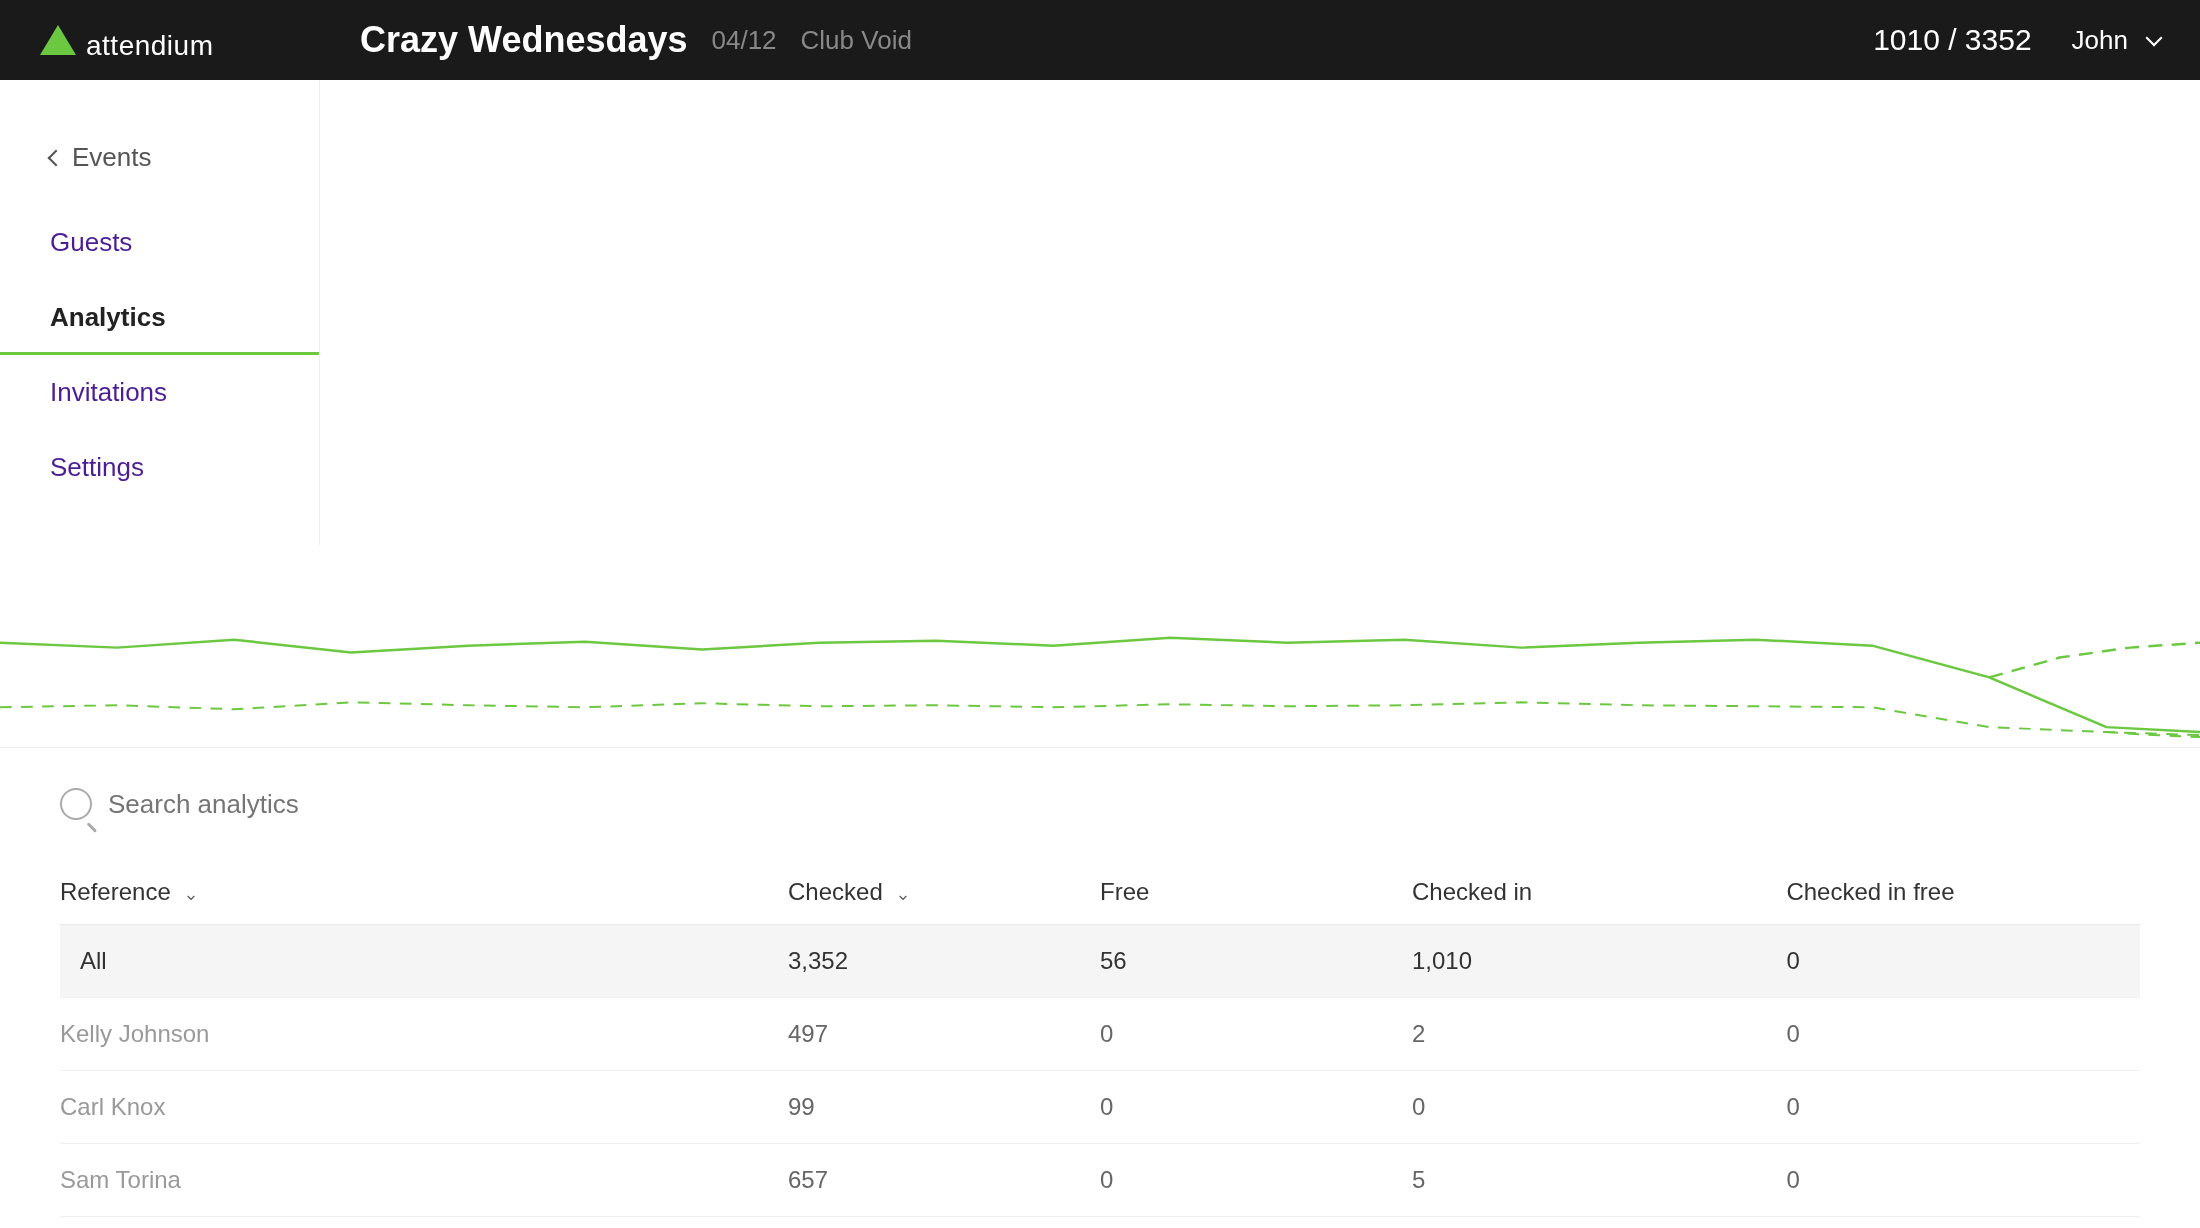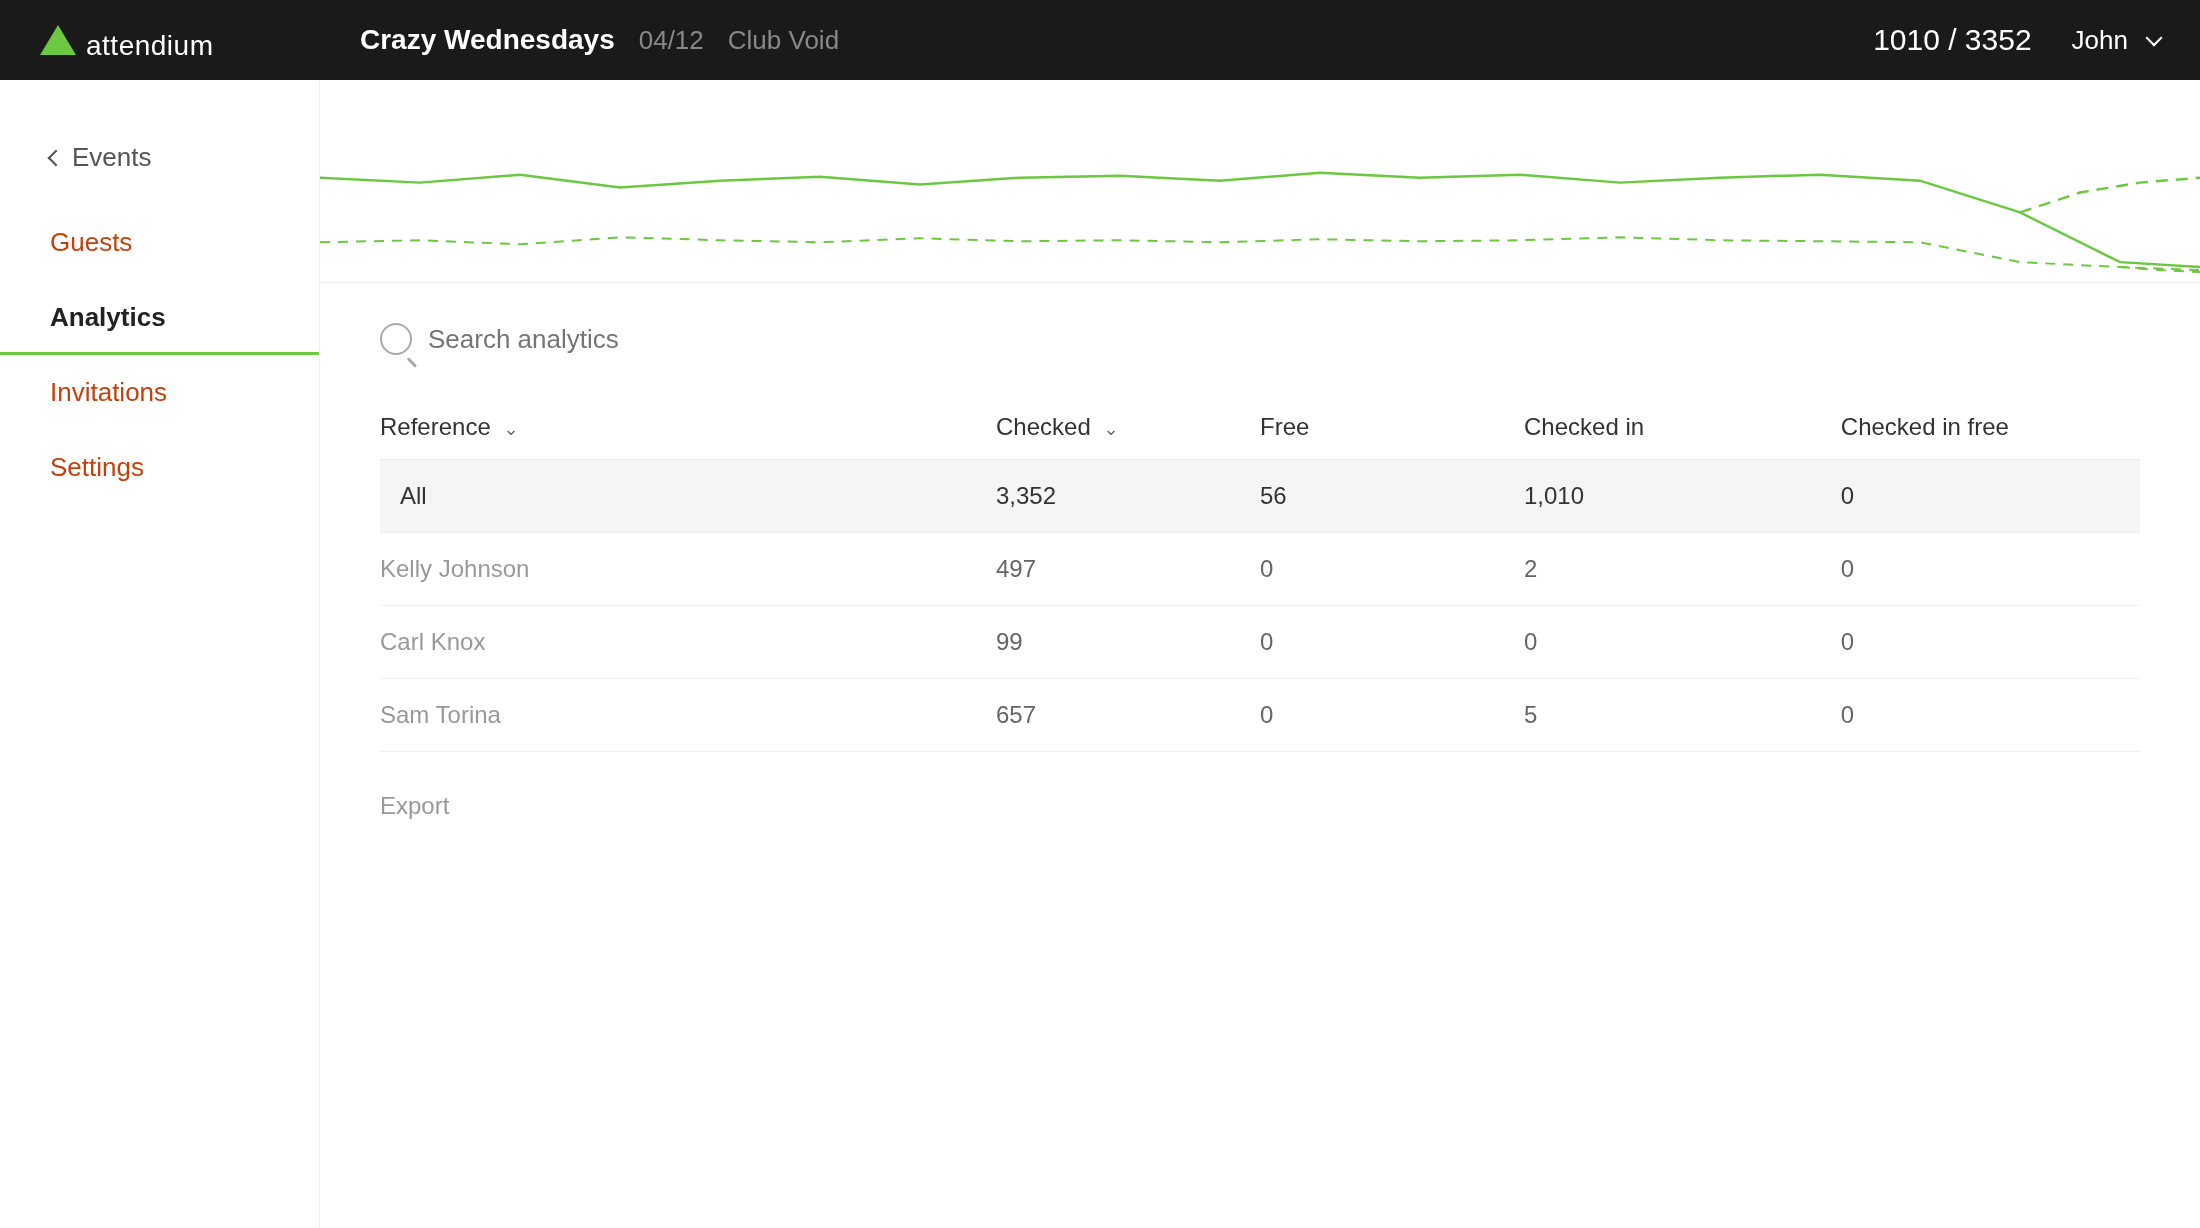--- a/index.html
+++ b/index.html
@@ -37,21 +37,21 @@
       margin-top: 12px;
     }
     .header-event {
       display: flex;
       align-items: center;
       gap: 24px;
       flex: 1;
     }
     .header-event-name {
       color: #fff;
-      font-size: 28px;
+      font-size: 36px;
       font-weight: 600;
     }
     .header-event-date {
       color: #888;
       font-size: 26px;
     }
     .header-event-venue {
       color: #888;
       font-size: 26px;
     }
@@ -80,34 +80,35 @@
       padding: 5px;
       transform: rotate(45deg);
       margin-top: -4px;
     }
 
     
     .layout {
       display: flex;
       margin-top: 80px;
       height: calc(1228px - 80px);
+      flex-direction: column;
     }
 
     
     .sidebar {
       width: 320px;
       padding: 40px 0;
       flex-shrink: 0;
       border-right: 1px solid #f0f0f0;
     }
     .sidebar-item {
       display: block;
       padding: 22px 50px;
       font-size: 26px;
-      color: #c2410c;
+      color: #4c1d95;
       cursor: pointer;
       text-decoration: none;
     }
     .sidebar-item.back {
       display: flex;
       align-items: center;
       gap: 10px;
       color: #555;
       margin-bottom: 10px;
     }

